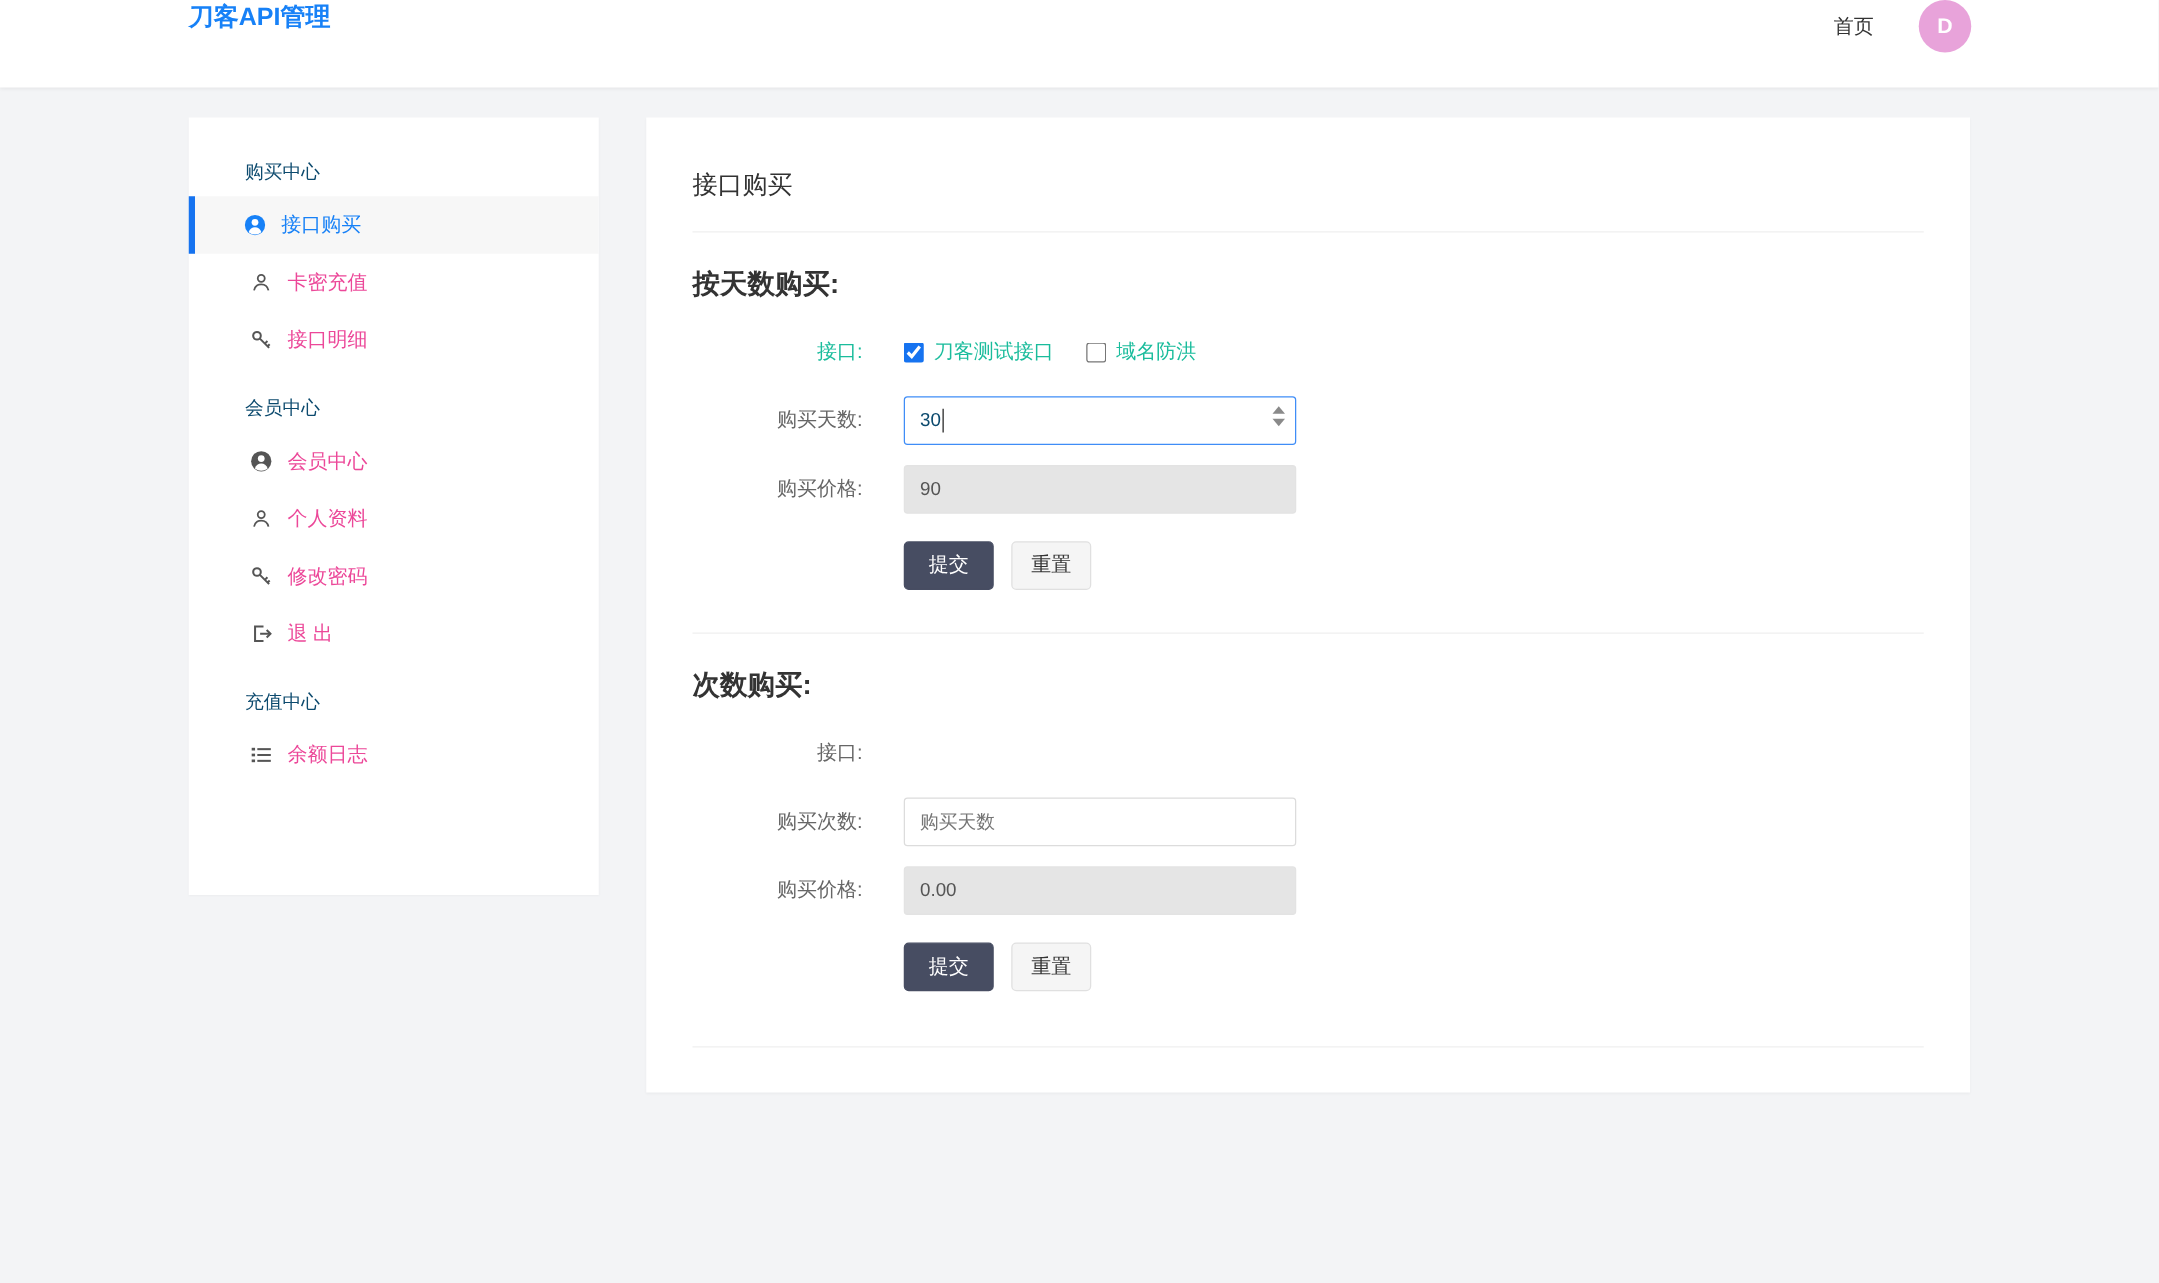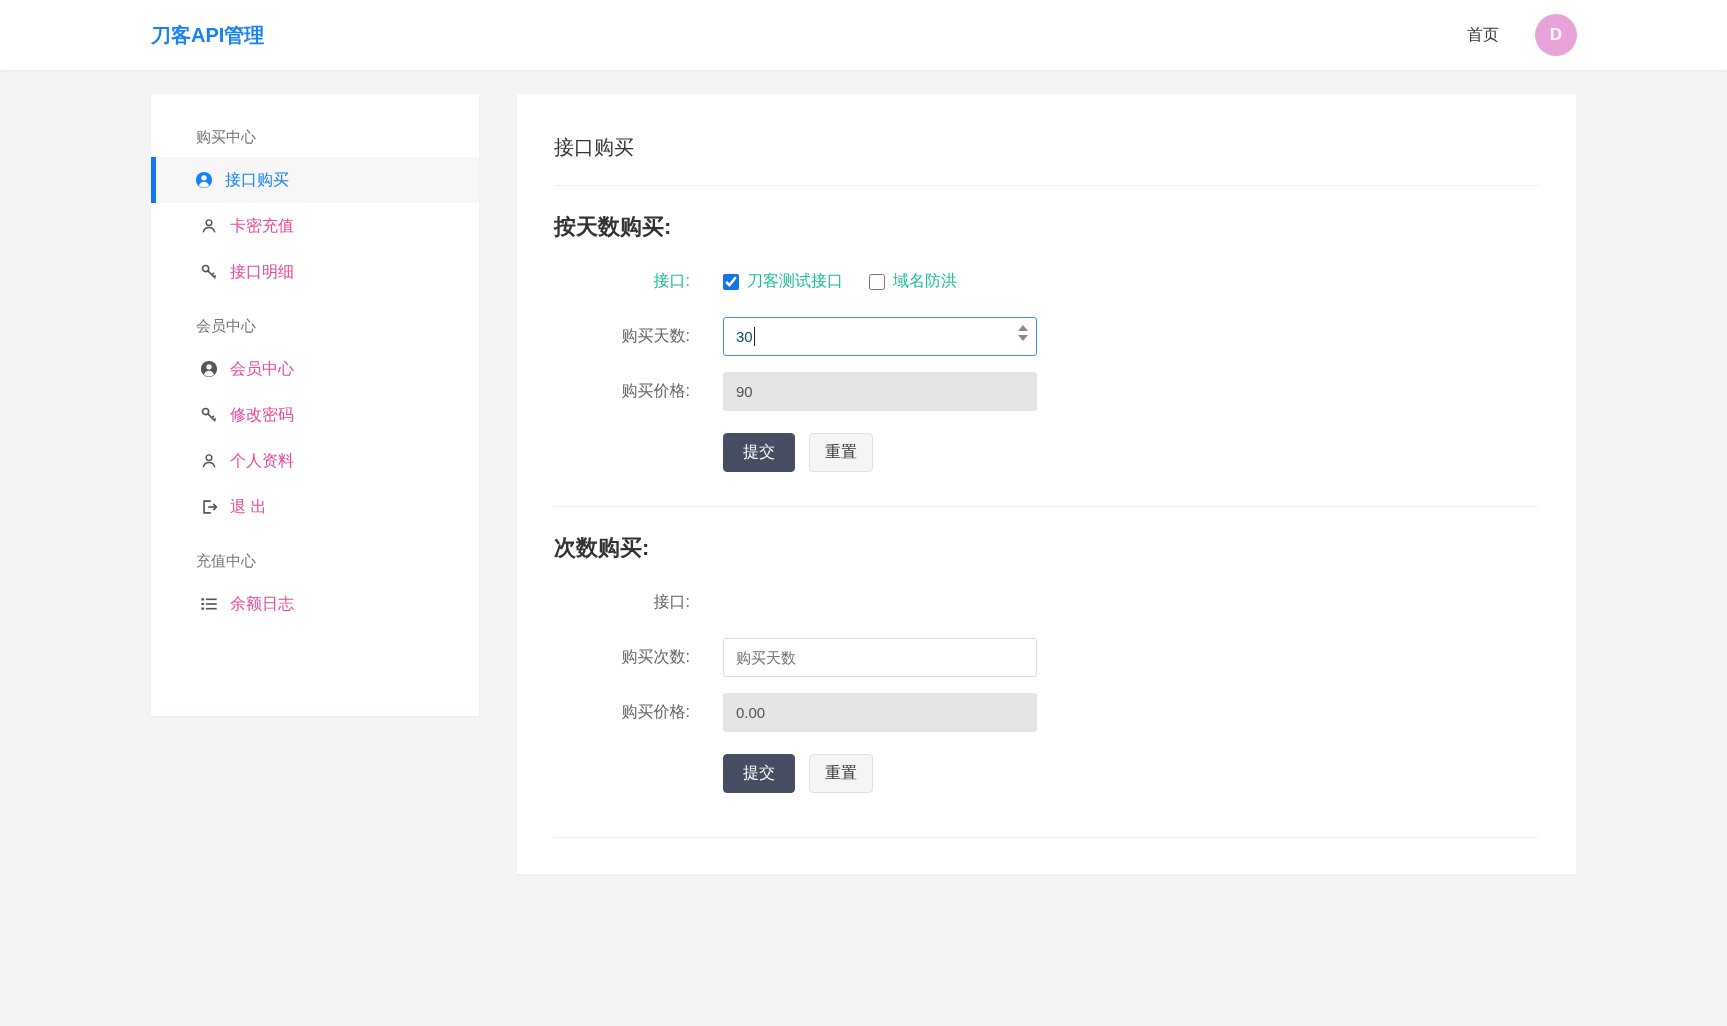--- a/index.html
+++ b/index.html
@@ -7,21 +7,21 @@
   body {
     width:1727px; height:1026px;
     background:#f3f4f6;
     font-family:"Liberation Sans","DejaVu Sans",sans-serif;
     color:#333;
     overflow:hidden;
   }
   
   .header {
     height:70px; background:#fff;
-    display:flex; align-items:center; justify-content:space-between;
+    display:flex; align-items:flex-start; justify-content:space-between;
     padding:0 150px 0 151px;
     box-shadow:0 1px 3px rgba(0,0,0,.06);
     position:relative; z-index:2;
   }
   .brand { font-size:20px; font-weight:bold; color:#1781f7; cursor:pointer; }
   .header-right { display:flex; align-items:center; gap:36px; }
   .home-link { font-size:16px; color:#333; cursor:pointer; }
   .avatar {
     width:42px; height:42px; border-radius:50%;
     background:#e8a3da; color:#fff;
@@ -31,21 +31,21 @@
   
   .content { display:flex; align-items:flex-start; gap:38px; padding:24px 151px 0 151px; }
   
   .sidebar {
     width:328px; min-height:622px; background:#fff;
     padding:18px 0 30px 0;
     box-shadow:0 1px 2px rgba(0,0,0,.04);
   }
   .side-section-title {
     padding:0 0 0 45px; margin:22px 0 10px 0;
-    font-size:15px; color:#737373;
+    font-size:15px; color:#0c4a6e;
   }
   .side-section-title:first-child { margin-top:16px; }
   .side-item {
     height:46px; display:flex; align-items:center; gap:12px;
     padding-left:44px; font-size:16px; color:#ec4899; cursor:pointer;
     border-left:5px solid transparent;
   }
   .side-item .icn { width:18px; height:18px; display:inline-flex; color:#555; flex:0 0 auto; }
   .side-item.active {
     border-left-color:#1673f0; background:#f7f7f7; color:#1781f7; padding-left:39px;
@@ -146,36 +146,36 @@
             <circle cx="10" cy="10" r="9" fill="currentColor"></circle>
             <circle cx="10" cy="7.6" r="3" fill="#fff"></circle>
             <path d="M4.3 16.4c1-3.1 3.1-4.4 5.7-4.4s4.7 1.3 5.7 4.4a9 9 0 0 1-11.4 0z" fill="#fff"></path>
           </svg>
       </span>
       <span>会员中心</span>
     </div>
 
     <div class="side-item">
       <span class="icn">
+        <svg viewBox="0 0 20 20" fill="none" stroke="currentColor" stroke-width="1.6">
+            <circle cx="10" cy="6.3" r="3.1"></circle>
+            <path d="M3.6 17c.8-3.7 3.2-5.4 6.4-5.4s5.6 1.7 6.4 5.4"></path>
+          </svg>
+      </span>
+      <span>个人资料</span>
+    </div>
+
+    <div class="side-item">
+      <span class="icn">
         <svg viewBox="0 0 20 20" fill="none" stroke="currentColor" stroke-width="1.8">
             <circle cx="6.2" cy="6.2" r="3.4"></circle>
             <path d="M8.8 8.8 17 17M13.2 13.2l2.3-2.3M15.6 15.6l1.9-1.9"></path>
           </svg>
       </span>
       <span>修改密码</span>
-    </div>
-
-    <div class="side-item">
-      <span class="icn">
-        <svg viewBox="0 0 20 20" fill="none" stroke="currentColor" stroke-width="1.6">
-            <circle cx="10" cy="6.3" r="3.1"></circle>
-            <path d="M3.6 17c.8-3.7 3.2-5.4 6.4-5.4s5.6 1.7 6.4 5.4"></path>
-          </svg>
-      </span>
-      <span>个人资料</span>
     </div>
 
     <div class="side-item">
       <span class="icn">
         <svg viewBox="0 0 20 20" fill="none" stroke="currentColor" stroke-width="1.8">
             <path d="M12 3.5H4.5v13H12"></path>
             <path d="M9 10h9"></path>
             <path d="M14.8 6.6 18.2 10l-3.4 3.4"></path>
           </svg>
       </span>

